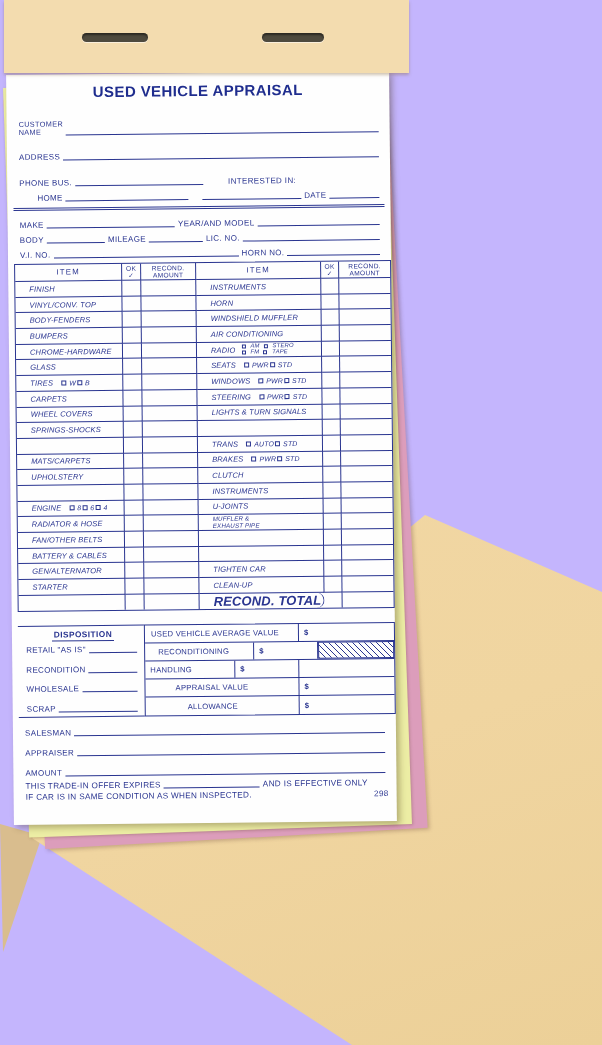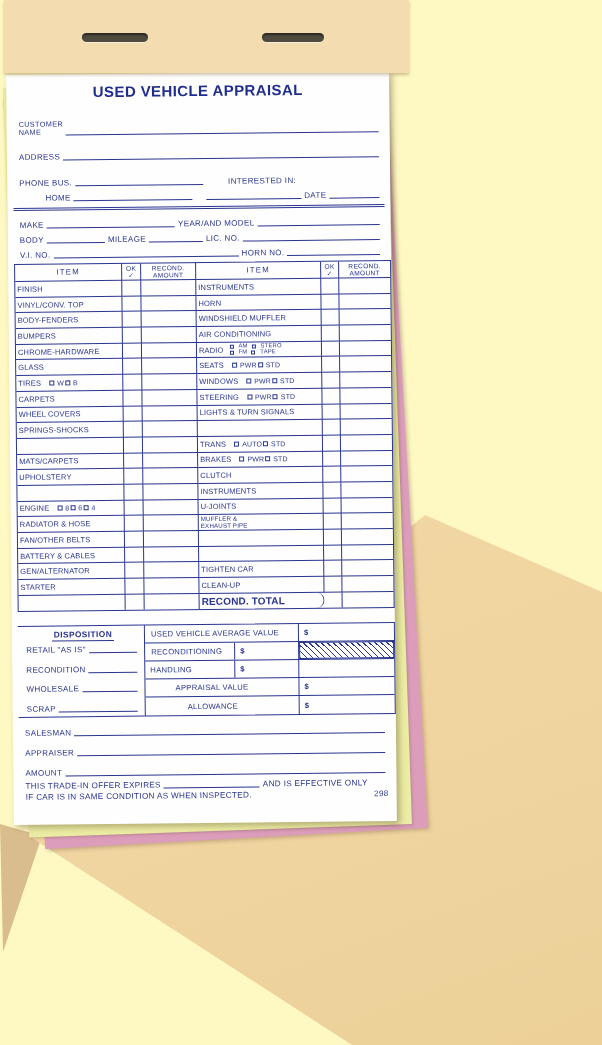--- a/index.html
+++ b/index.html
@@ -1,16 +1,16 @@
 <!DOCTYPE html>
 <html style="--ink: #2a3590;"><head>
 <meta charset="utf-8">
 <style>
   html,body{margin:0;padding:0;background:#fff;}
-  #stage{position:relative;width:602px;height:1045px;overflow:hidden;background:#fef9c3;
+  #stage{position:relative;width:602px;height:1045px;overflow:hidden;background:#c4b5fd;
          font-family:"Liberation Sans",sans-serif;}
   
   .poly{position:absolute;left:0;top:0;width:602px;height:1045px;}
   #tan-wedge{background:#d9bd8e;clip-path:polygon(0px 824px,42px 836px,3px 952px);}
   #tan-sheet{background:linear-gradient(160deg,#f3daa9 0%,#f0d5a0 70%,#ecd098 100%);
              clip-path:polygon(32px 838px,425px 515px,602px 592px,602px 1045px,352px 1045px);}
   
   .sheet{position:absolute;left:10px;top:73px;width:383px;height:750px;transform-origin:center;}
   #sheet-pink{background:#dc9dbb;transform:translate(14px,16px) rotate(-3.2deg);
               box-shadow:2px 2px 4px rgba(80,40,40,.25);}
@@ -43,22 +43,22 @@
              display:grid;grid-template-columns:107px 19px 55px 125px 18px 51px;
              grid-template-rows:17px;grid-auto-rows:15.7px;
              border:1.2px solid var(--ink);}
   #checklist>div{border-right:1px solid var(--ink);border-bottom:1px solid var(--ink);
                  display:flex;align-items:center;overflow:hidden;}
   #checklist>div.lastcol{border-right:none;}
   #checklist>div.lastrow{border-bottom:none;}
   .hcell{justify-content:center;text-align:center;font-size:6.6px;line-height:1.1;
          letter-spacing:.3px;flex-direction:column;}
   .hitem{font-size:7.8px;letter-spacing:1.2px;}
-  .icell{padding-left:2px;font-size:7.5px;letter-spacing:.15px;white-space:nowrap;}
-  .icell.bold{font-weight:bold;font-size:10px;border-radius:8px;}
+  .icell{padding-left:14px;font-size:7.5px;letter-spacing:.15px;white-space:nowrap;font-style:italic;}
+  .icell.bold{font-weight:bold;font-size:13px;border-radius:8px;}
   .icell.twoline{font-size:6.2px;line-height:1.1;white-space:pre-line;}
   .cb{display:inline-block;width:5px;height:5px;border:1px solid var(--ink);
       margin-right:2px;flex:0 0 auto;}
   .boxline{display:flex;align-items:center;gap:1px;}
   .boxgrp{display:flex;align-items:center;gap:8px;margin-left:8px;font-size:7px;}
   .boxgrp.stack2{flex-direction:column;align-items:flex-start;gap:0;font-size:5.9px;
                  line-height:1;margin-left:6px;}
   .boxgrp.stack2 .boxline{gap:4px;}
   .boxgrp.stack2 .cb{width:4px;height:4px;margin-right:1px;}
   
@@ -107,21 +107,21 @@
       <span class="lbl">ADDRESS</span>
       <span class="fill"></span>
     </div>
     <div class="frow" style="top:100px;">
       <span class="lbl">PHONE BUS.</span>
       <span class="fill" style="flex:0 0 128px;"></span>
       <span class="lbl" style="margin-left:6px;padding-left:16px;">INTERESTED IN:</span>
       <span class="spacer" style="flex:1;"></span>
     </div>
     <div class="frow" style="top:115px;">
-      <span class="lbl" style="margin-left:26px;">HOME</span>
+      <span class="lbl" style="margin-left:18px;">HOME</span>
       <span class="fill" style="flex:1.25;"></span>
       <span class="spacer" style="flex:0 0 8px;"></span>
       <span class="fill" style="flex:1;"></span>
       <span class="lbl">DATE</span>
       <span class="fill" style="flex:0 0 50px;"></span>
     </div>
     <div class="dblrule"></div>
     <div class="frow" style="top:142px;">
       <span class="lbl">MAKE</span>
       <span class="fill" style="flex:1.05;"></span>
@@ -498,21 +498,21 @@
           </div>
       </div>
       <div id="dispo-box">
           <div class="vrow">
             <div class="vcell" style="width: 154px; padding-left: 6px;">
               <span>USED VEHICLE AVERAGE VALUE</span>
             </div>
             <div class="vcell cur" style="flex: 1 1 0%;">$</div>
           </div>
           <div class="vrow">
-            <div class="vcell" style="width: 90px; padding-left: 6px;">
+            <div class="vcell" style="width: 109px; padding-left: 13px;">
               <span>RECONDITIONING</span>
             </div>
             <div class="vcell cur" style="width: 64px;">$</div>
             <div class="vcell hatch" style="flex: 1 1 0%;"></div>
           </div>
           <div class="vrow">
             <div class="vcell" style="width: 90px; padding-left: 5px;">
               <span>HANDLING</span>
             </div>
             <div class="vcell cur" style="width: 64px;">$</div>

